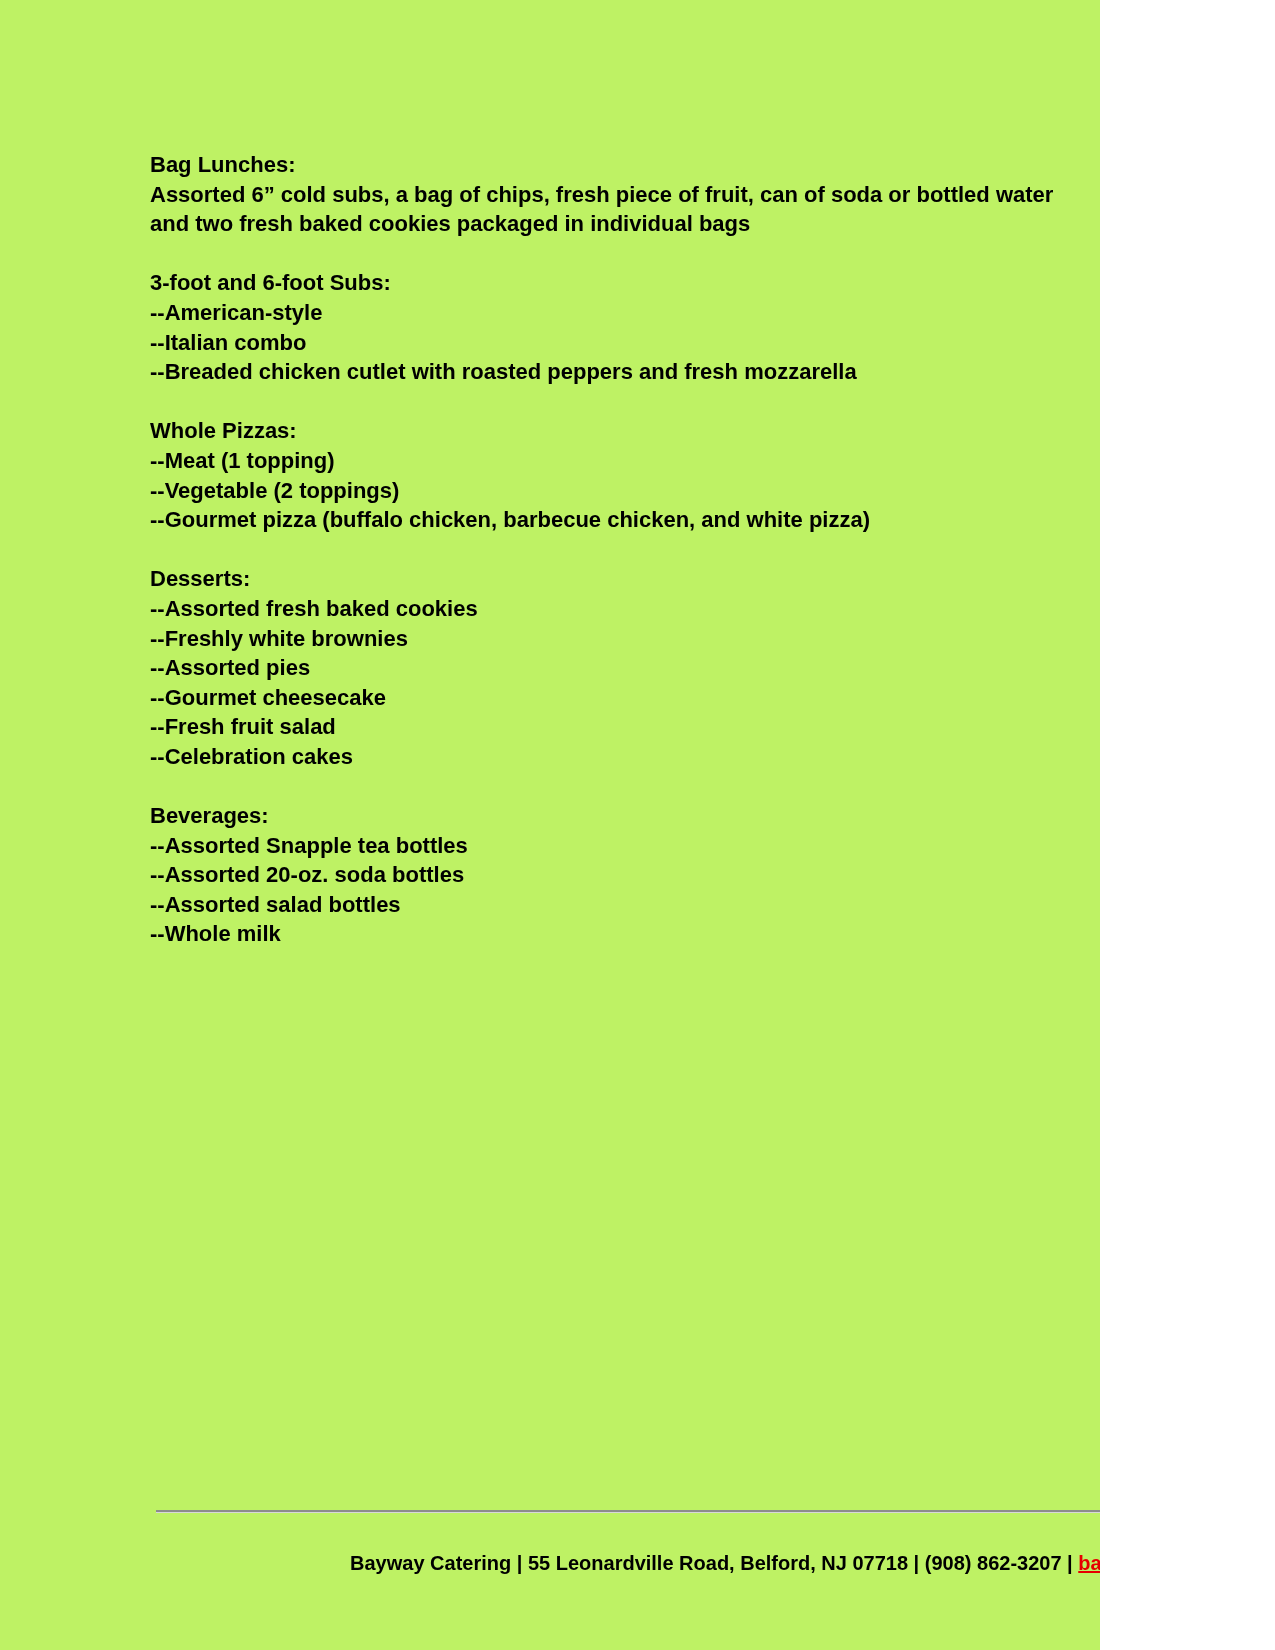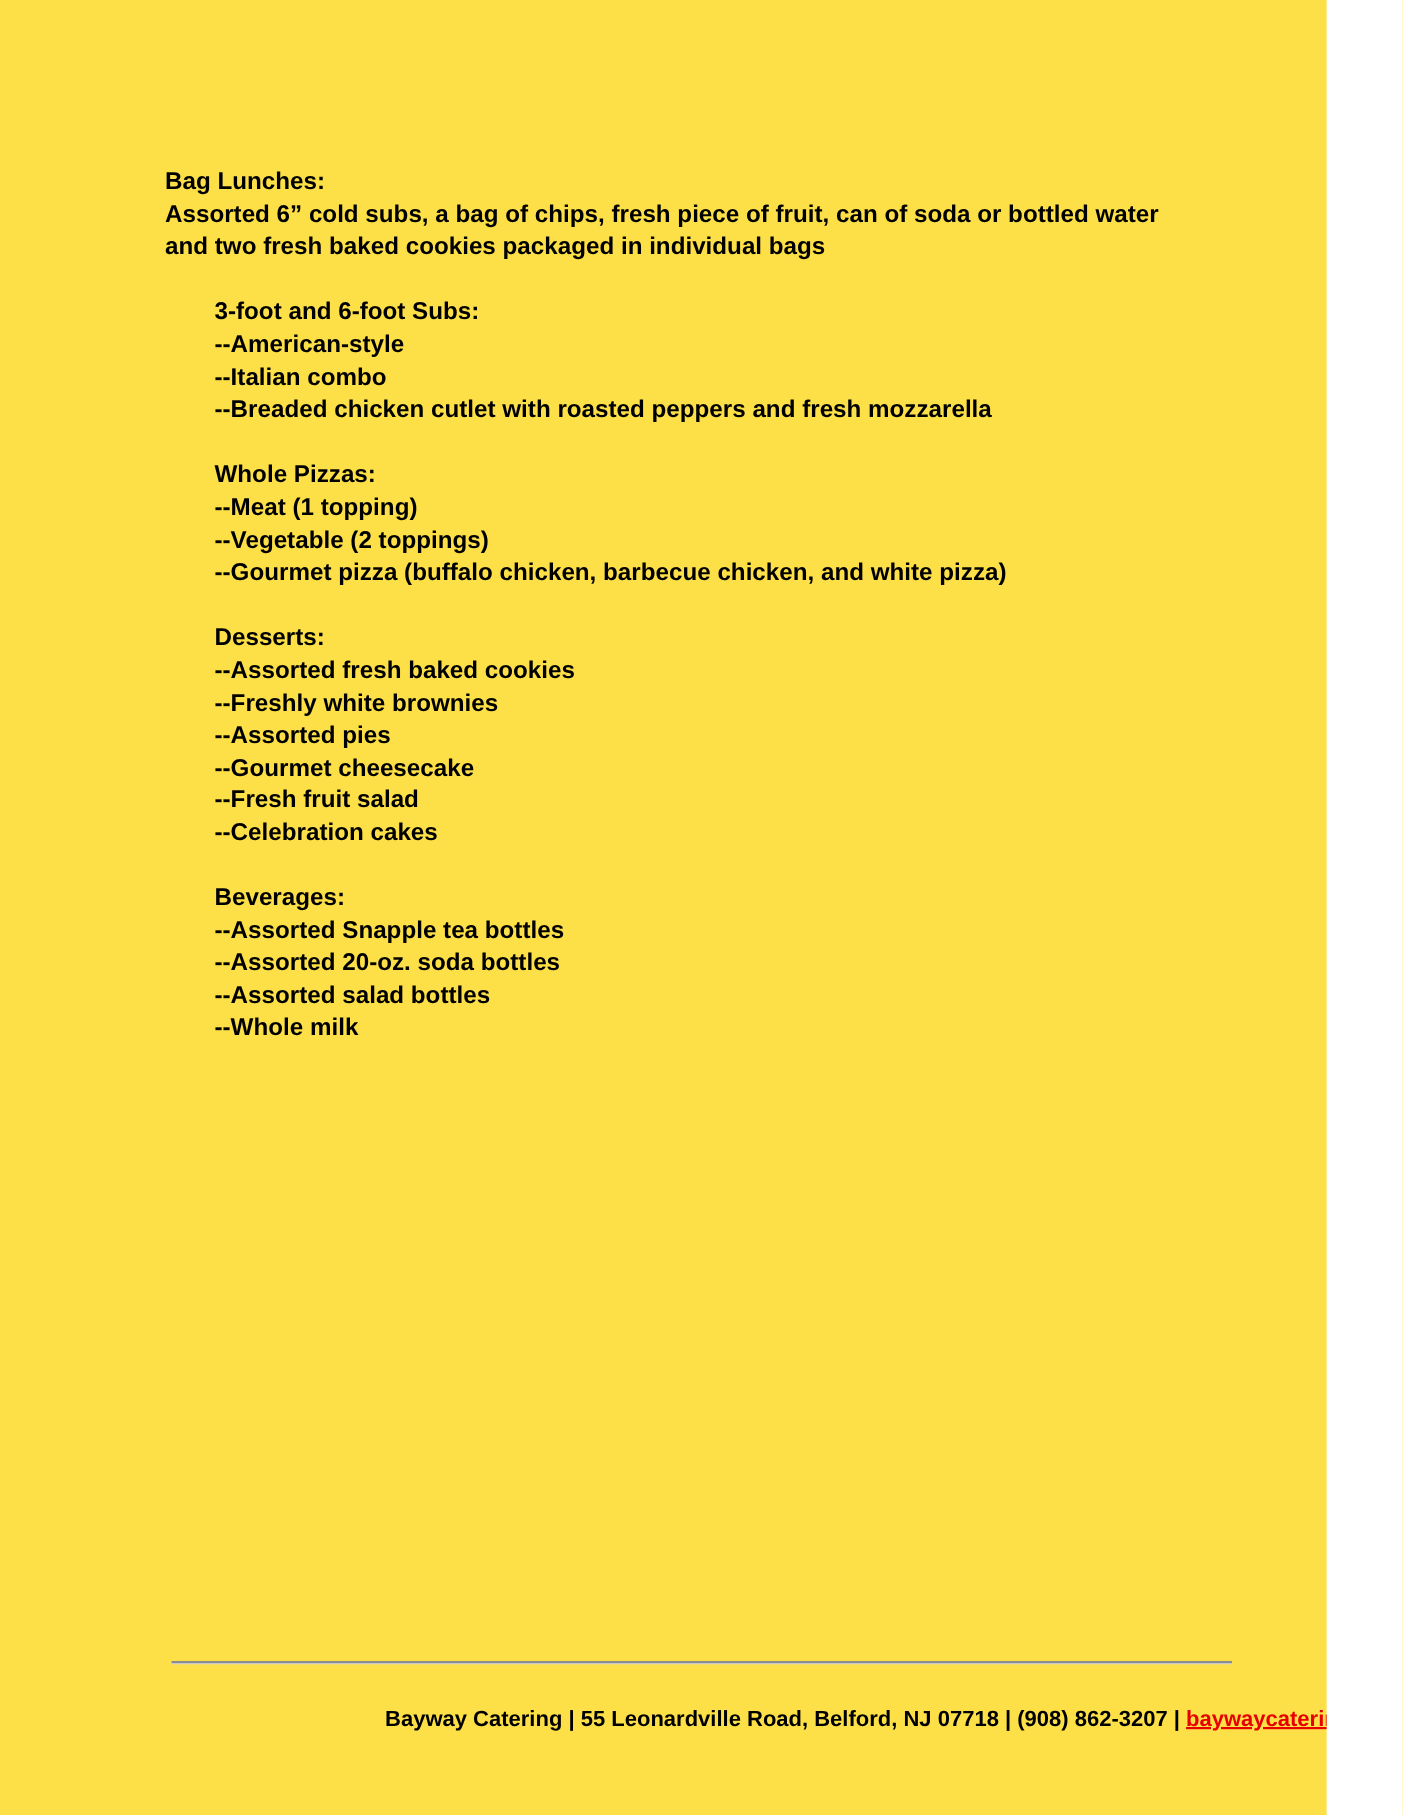--- a/index.html
+++ b/index.html
@@ -1,33 +1,33 @@
 <!DOCTYPE html>
 <html style="--text-color: #000000; --link-color: #e60000; --divider-color: #8c8c8c;"><head>
 <meta charset="utf-8">
 <style>
   html, body { margin: 0; padding: 0; background: #ffffff; }
   .page {
     position: relative;
-    width: 1206px;
+    width: 1100px;
     height: 1650px;
-    background: #fde047;
+    background: #bef264;
     font-family: "Liberation Sans", "DejaVu Sans", sans-serif;
     color: var(--text-color, #000000);
     overflow: hidden;
   }
   .content {
     position: absolute;
     left: 150px;
     top: 150px;
     width: 975px;
     font-size: 22px;
     line-height: 29.6px;
   }
-  .section + .section { margin-top: 29.6px; margin-left: 45px; }
+  .section + .section { margin-top: 29.6px; }
   .heading { font-weight: bold; }
   .line { font-weight: bold; }
   .divider {
     position: absolute;
     left: 156px;
     top: 1510px;
     width: 964px;
     height: 2px;
     background: var(--divider-color, #8c8c8c);
     box-shadow: 0 1px 0 #d8d8d8;

